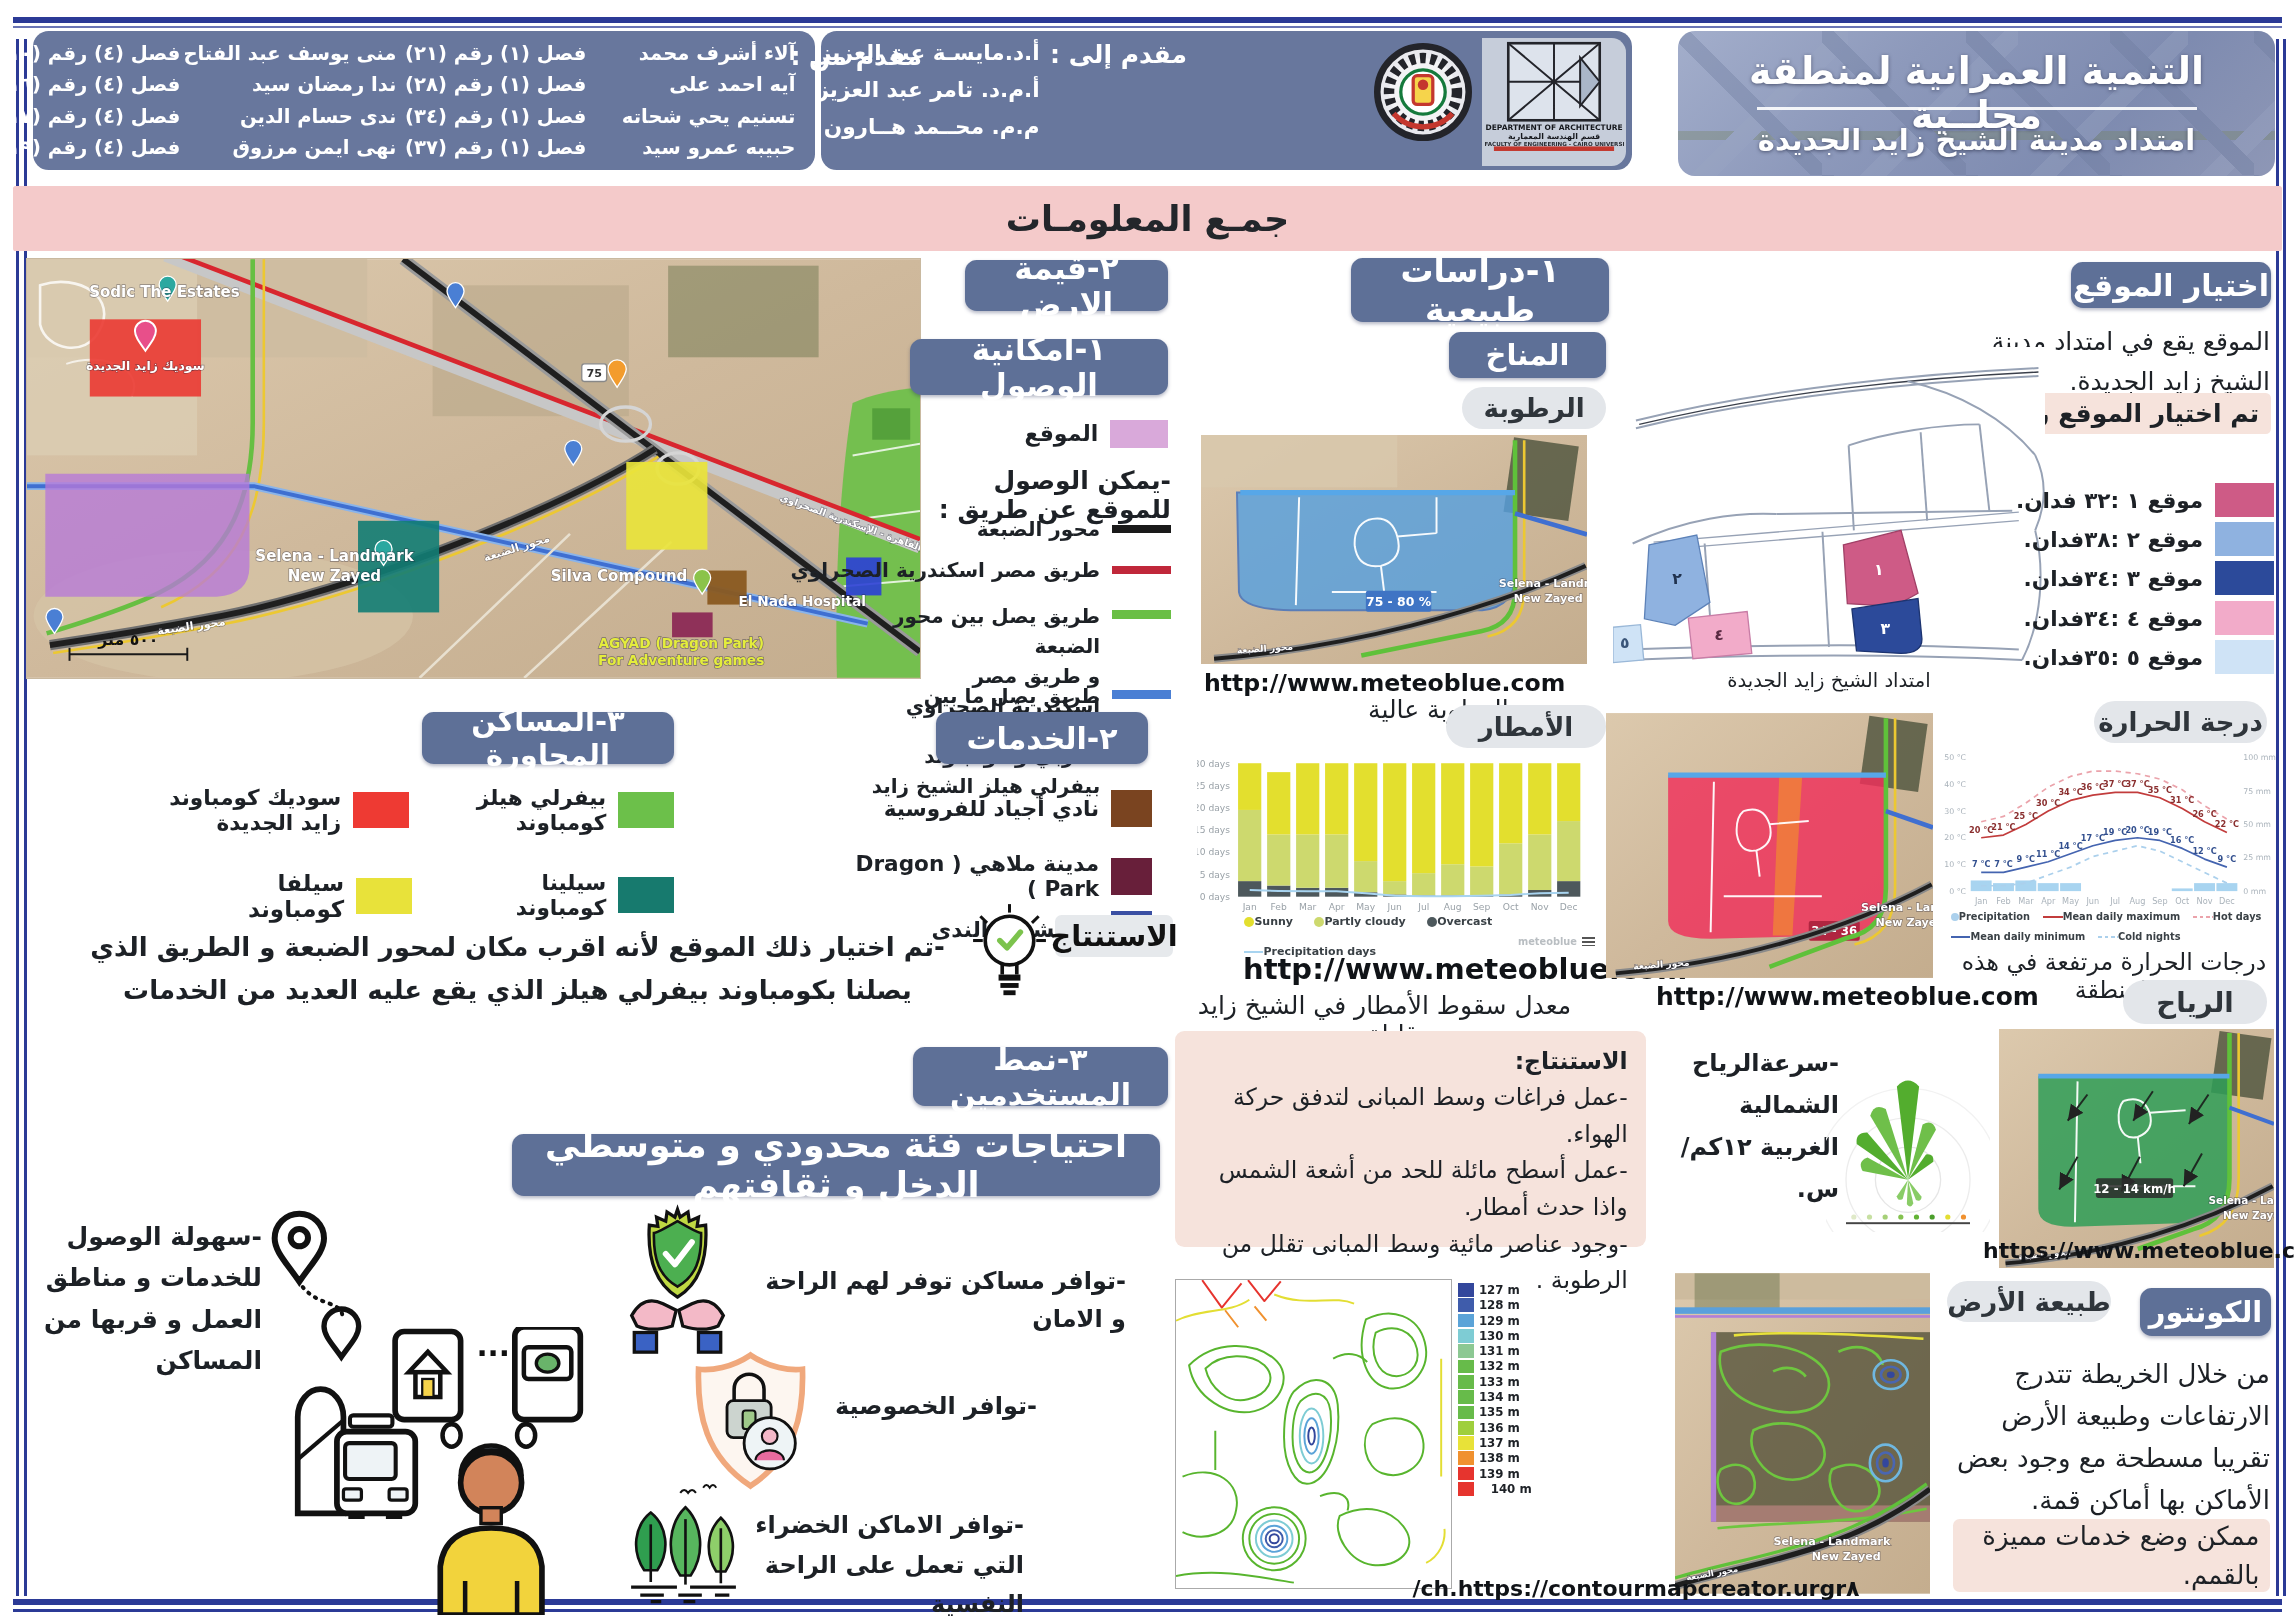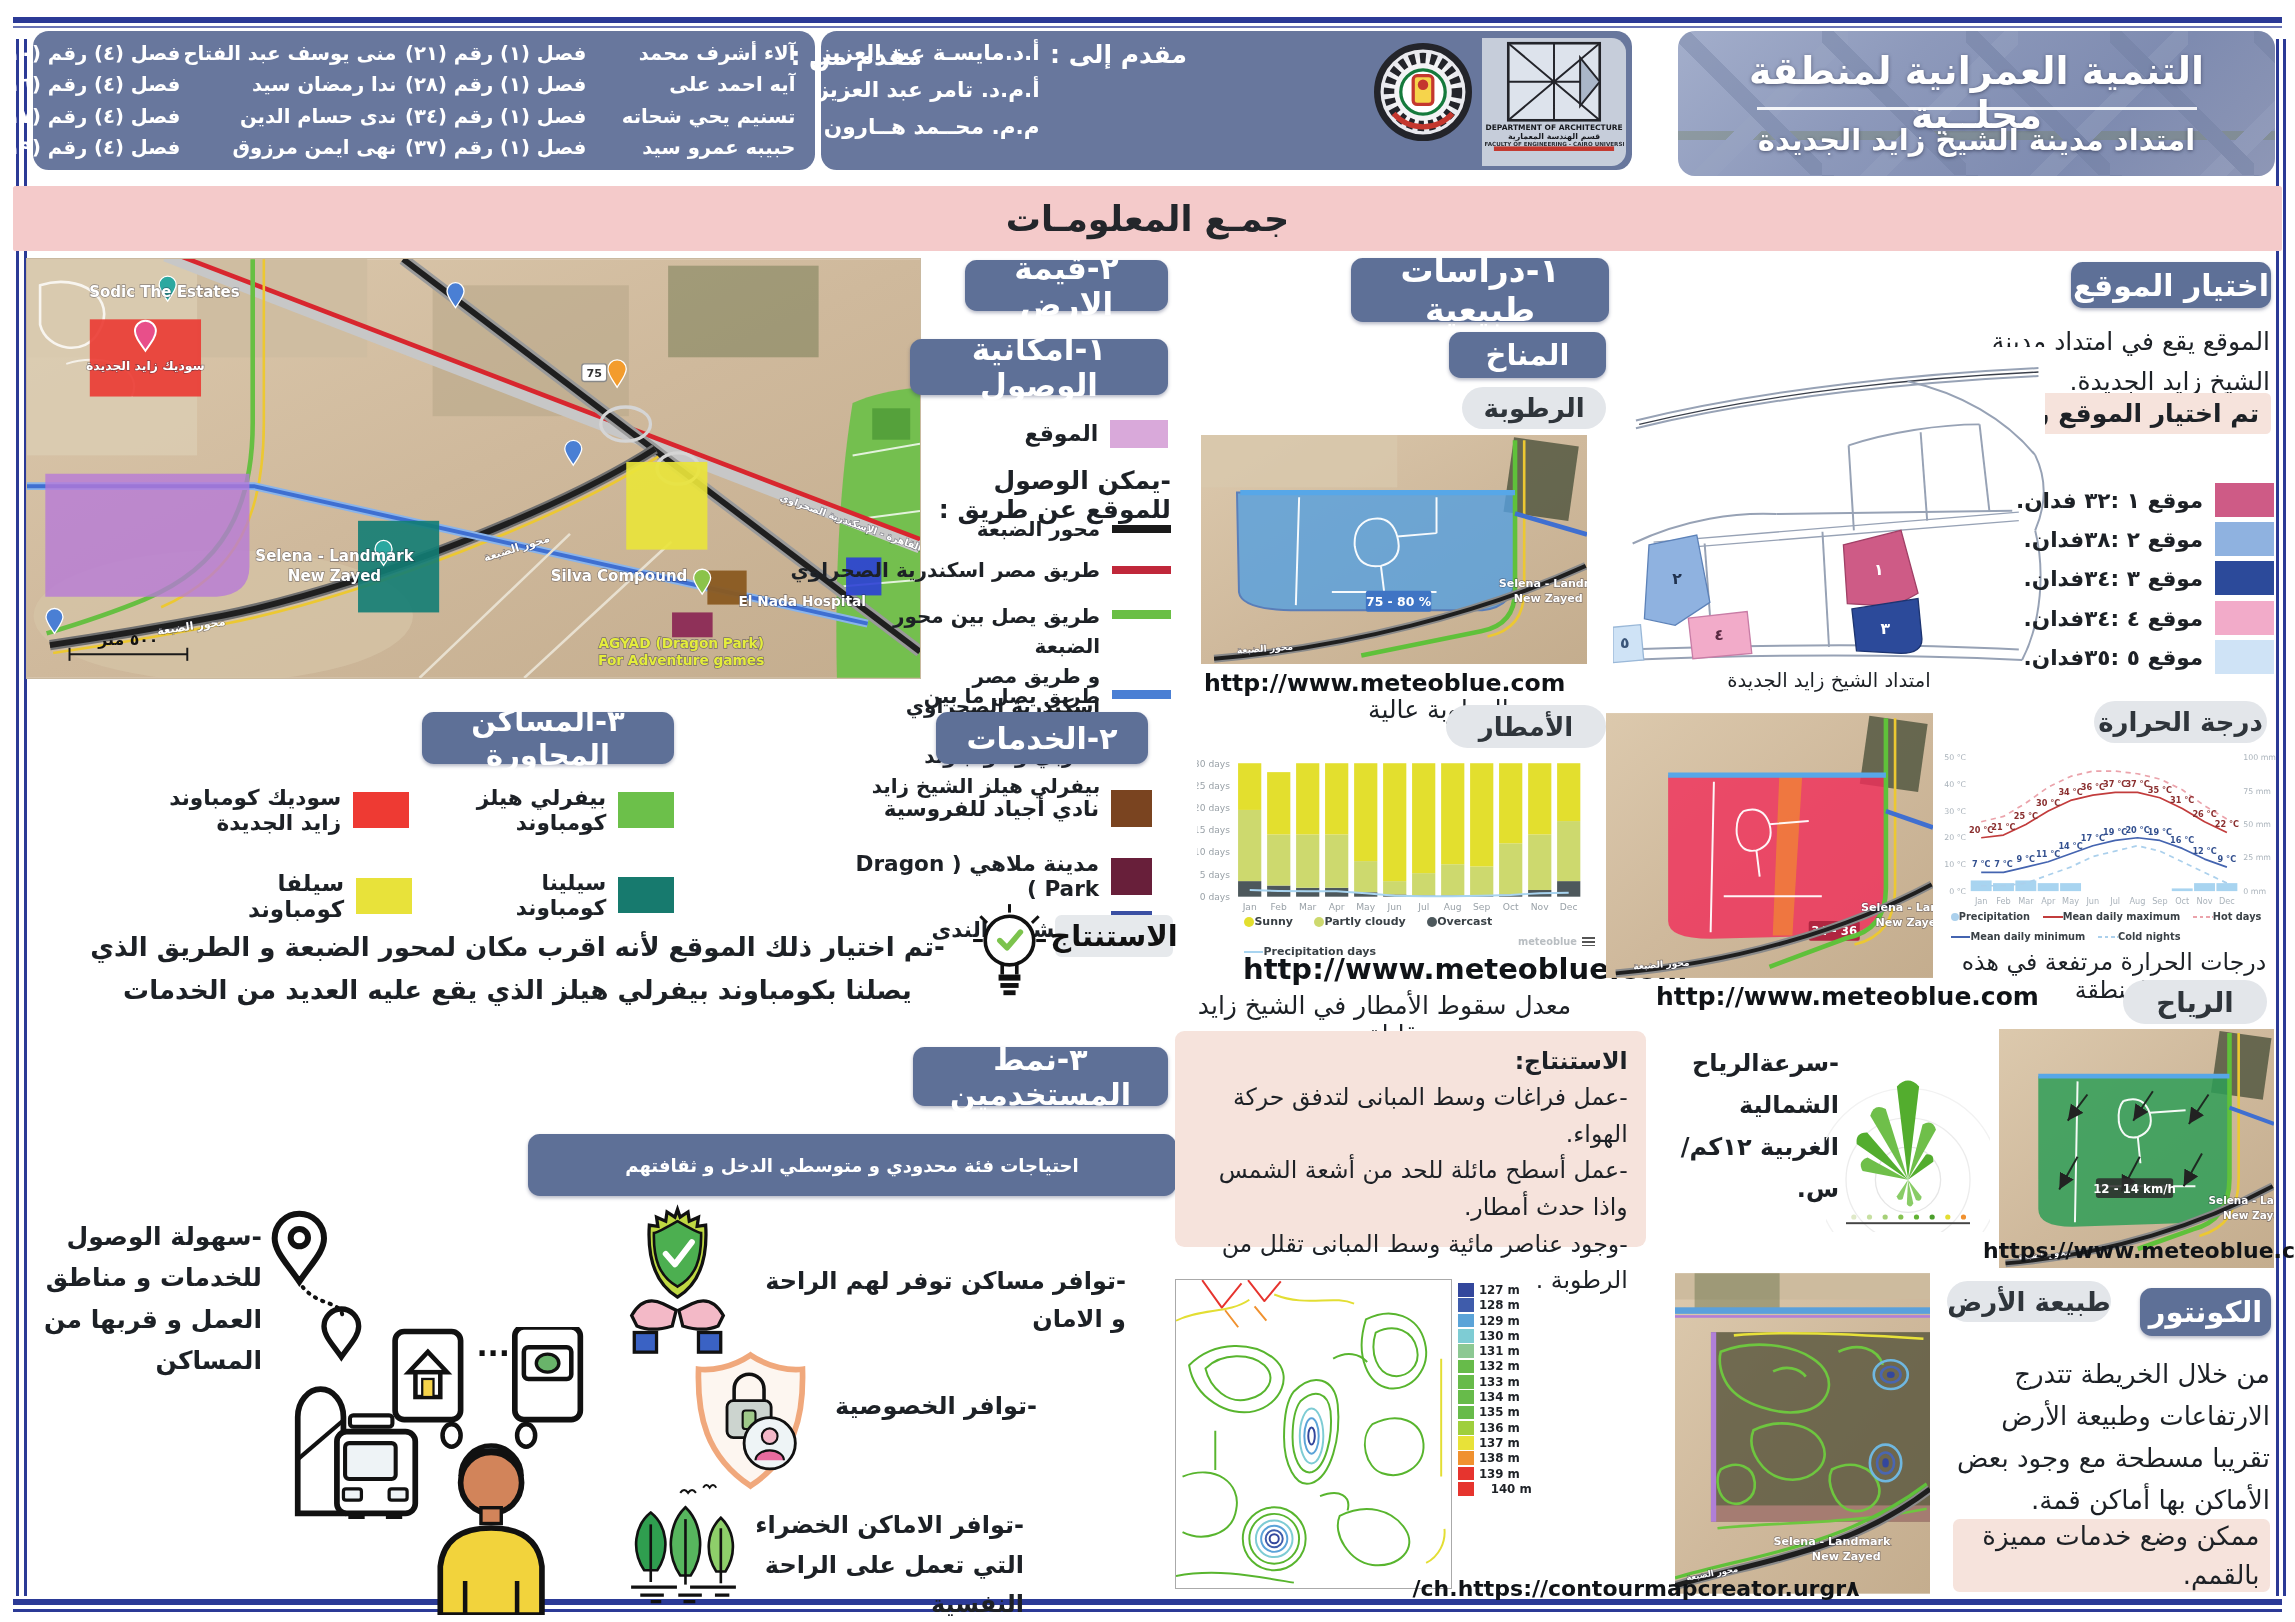--- a/index.html
+++ b/index.html
@@ -284,21 +284,21 @@
     </svg>
   </div>
   <div class="abs" style="left:1055px;top:915px;width:118px;height:42px;background:#e6e9ec;border-radius:6.5px;display:flex;align-items:center;justify-content:center;">
     <span class="rtl" style="font-size:29px;font-weight:bold;color:#111;">الاستنتاج</span>
   </div>
   <div class="abs rtl" style="left:66px;top:926px;width:903px;font-size:26px;font-weight:bold;text-align:center;line-height:1.65;">-تم اختيار ذلك الموقع لأنه اقرب مكان لمحور الضبعة و الطريق الذي يصلنا بكومباوند بيفرلي هيلز الذي يقع عليه العديد من الخدمات</div>
 
   <div class="abs badge-mid" style="left:913px;top:1047px;width:255px;height:59px;font-size:30px;">
     <span>٣-نمط المستخدمين</span>
   </div>
-  <div class="abs badge-mid" style="left:528px;top:1134px;width:648px;height:62px;font-size:18px;">
+  <div class="abs badge-mid" style="left:512px;top:1134px;width:648px;height:62px;font-size:35px;">
     <span>احتياجات فئة محدودي و متوسطي الدخل و ثقافتهم</span>
   </div>
 
   <div class="abs rtl" style="left:26px;top:1216px;width:236px;font-size:25px;font-weight:bold;text-align:right;line-height:1.65;">-سهولة الوصول للخدمات و مناطق العمل و قربها من المساكن</div>
   <div class="abs" style="left:262px;top:1207px;width:108px;height:160px;">
     <svg viewBox="0 0 160 240" width="108" height="160">
       <path d="M55,112 C36,84 18,67 18,47 A37,37 0 1,1 92,47 C92,67 74,84 55,112 Z" fill="none" stroke="#111" stroke-width="9"></path>
       <circle cx="55" cy="46" r="13" fill="none" stroke="#111" stroke-width="9"></circle>
       <path d="M60,120 C85,150 118,140 120,165" fill="none" stroke="#111" stroke-width="6" stroke-dasharray="2 10" stroke-linecap="round"></path>
       <path d="M118,225 C104,205 92,193 92,179 A26,26 0 1,1 144,179 C144,193 132,205 118,225 Z" fill="none" stroke="#111" stroke-width="8"></path>

